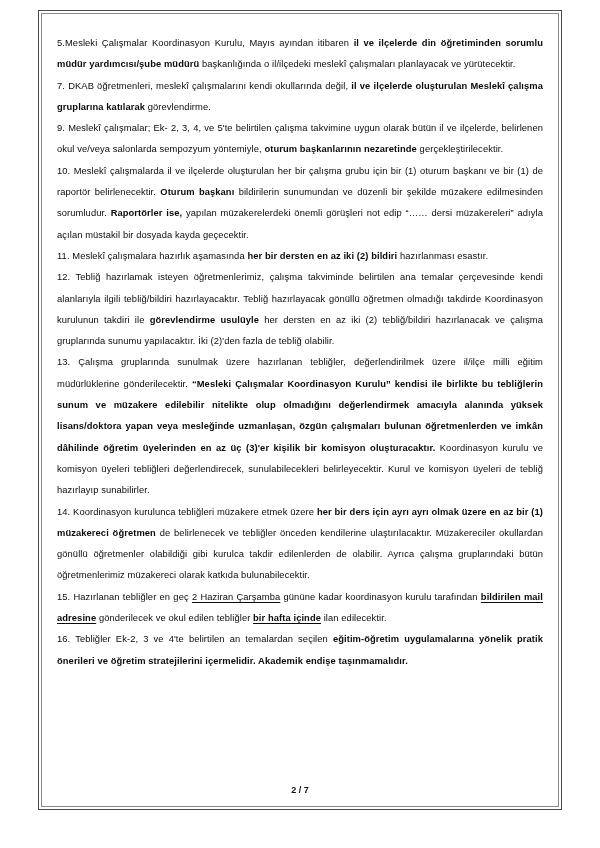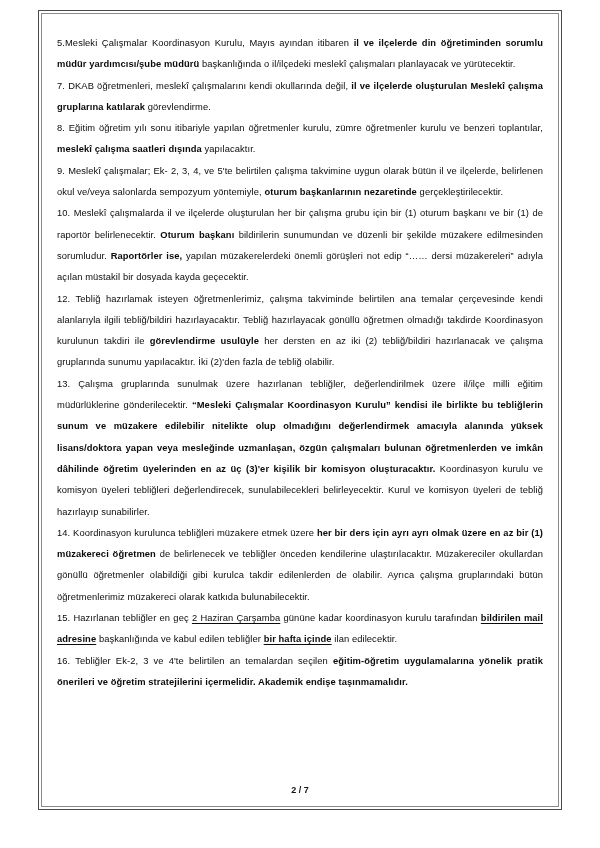--- a/index.html
+++ b/index.html
@@ -73,24 +73,24 @@
   }
 </style>
 </head>
 <body>
 
 <div class="page">
   <div class="page-inner">
     <div id="body-text">
         <p class="para"><span>5.Mesleki Çalışmalar Koordinasyon Kurulu, Mayıs ayından itibaren </span><b>il ve ilçelerde din öğretiminden sorumlu müdür yardımcısı/şube müdürü</b><span> başkanlığında o il/ilçedeki meslekî çalışmaları planlayacak ve yürütecektir.</span></p>
         <p class="para"><span>7. DKAB öğretmenleri, meslekî çalışmalarını kendi okullarında değil, </span><b>il ve ilçelerde oluşturulan Meslekî çalışma gruplarına katılarak</b><span> görevlendirme.</span></p>
-        <p class="para"><span>8. Eğitim öğretim yılı sonu itibariyle yapılan öğretmenler kurulu, zümre öğretmenler kurulu ve benzeri toplantılar, </span><b>meslekî çalışma saatleri dışında</b><span> yapılacaktır.</span></p>
         <p class="para"><span>9.  Meslekî çalışmalar; Ek- 2, 3, 4, ve 5'te belirtilen çalışma takvimine uygun olarak bütün il ve ilçelerde, belirlenen okul ve/veya salonlarda sempozyum yöntemiyle, </span><b>oturum başkanlarının nezaretinde</b><span> gerçekleştirilecektir.</span></p>
         <p class="para"><span>10. Meslekî çalışmalarda il ve ilçelerde oluşturulan her bir çalışma grubu için bir (1) oturum başkanı ve bir (1) de raportör belirlenecektir. </span><b>Oturum başkanı</b><span> bildirilerin sunumundan ve düzenli bir şekilde müzakere edilmesinden sorumludur. </span><b>Raportörler ise,</b><span> yapılan müzakerelerdeki önemli görüşleri not edip “…… dersi müzakereleri” adıyla açılan müstakil bir dosyada kayda geçecektir.</span></p>
+        <p class="para"><span>11. Meslekî çalışmalara hazırlık aşamasında </span><b>her bir dersten en az iki (2) bildiri</b><span> hazırlanması esastır.</span></p>
         <p class="para"><span>12. Tebliğ hazırlamak isteyen öğretmenlerimiz, çalışma takviminde belirtilen ana temalar çerçevesinde kendi alanlarıyla ilgili tebliğ/bildiri hazırlayacaktır. Tebliğ hazırlayacak gönüllü öğretmen olmadığı takdirde Koordinasyon kurulunun takdiri ile </span><b>görevlendirme usulüyle</b><span> her dersten en az iki (2) tebliğ/bildiri hazırlanacak ve çalışma gruplarında sunumu yapılacaktır. İki (2)'den fazla de tebliğ olabilir.</span></p>
         <p class="para"><span>13. Çalışma gruplarında sunulmak üzere hazırlanan tebliğler, değerlendirilmek üzere il/ilçe milli eğitim müdürlüklerine gönderilecektir. </span><b>“Mesleki Çalışmalar Koordinasyon Kurulu” kendisi ile birlikte bu tebliğlerin sunum ve müzakere edilebilir nitelikte olup olmadığını değerlendirmek amacıyla alanında yüksek lisans/doktora yapan veya mesleğinde uzmanlaşan, özgün çalışmaları bulunan öğretmenlerden ve imkân dâhilinde öğretim üyelerinden en az üç (3)'er kişilik bir komisyon oluşturacaktır.</b><span> Koordinasyon kurulu ve komisyon üyeleri tebliğleri değerlendirecek, sunulabilecekleri belirleyecektir. Kurul ve komisyon üyeleri de tebliğ hazırlayıp sunabilirler.</span></p>
         <p class="para"><span>14. Koordinasyon kurulunca tebliğleri müzakere etmek üzere </span><b>her bir ders için ayrı ayrı olmak üzere en az bir (1) müzakereci öğretmen</b><span> de belirlenecek ve tebliğler önceden kendilerine ulaştırılacaktır. Müzakereciler okullardan gönüllü öğretmenler olabildiği gibi kurulca takdir edilenlerden de olabilir. Ayrıca çalışma gruplarındaki bütün öğretmenlerimiz müzakereci olarak katkıda bulunabilecektir.</span></p>
-        <p class="para"><span>15. Hazırlanan tebliğler en geç </span><u>2 Haziran Çarşamba</u><span> gününe kadar koordinasyon kurulu tarafından </span><span class="bu">bildirilen mail adresine</span><span> başkanlığında ve kabul edilen tebliğler </span><span class="bu">bir hafta içinde</span><span> ilan edilecektir.</span></p>
+        <p class="para"><span>15. Hazırlanan tebliğler en geç </span><u>2 Haziran Çarşamba</u><span> gününe kadar koordinasyon kurulu tarafından </span><span class="bu">bildirilen mail adresine</span><span> gönderilecek ve okul edilen tebliğler </span><span class="bu">bir hafta içinde</span><span> ilan edilecektir.</span></p>
         <p class="para"><span>16. Tebliğler Ek-2, 3 ve 4'te belirtilen an temalardan seçilen </span><b>eğitim-öğretim uygulamalarına yönelik pratik önerileri ve öğretim stratejilerini içermelidir. Akademik endişe taşınmamalıdır.</b></p>
       </div>
   </div>
   <div class="footer">2 / 7</div>
 </div>
 
 </body></html>

